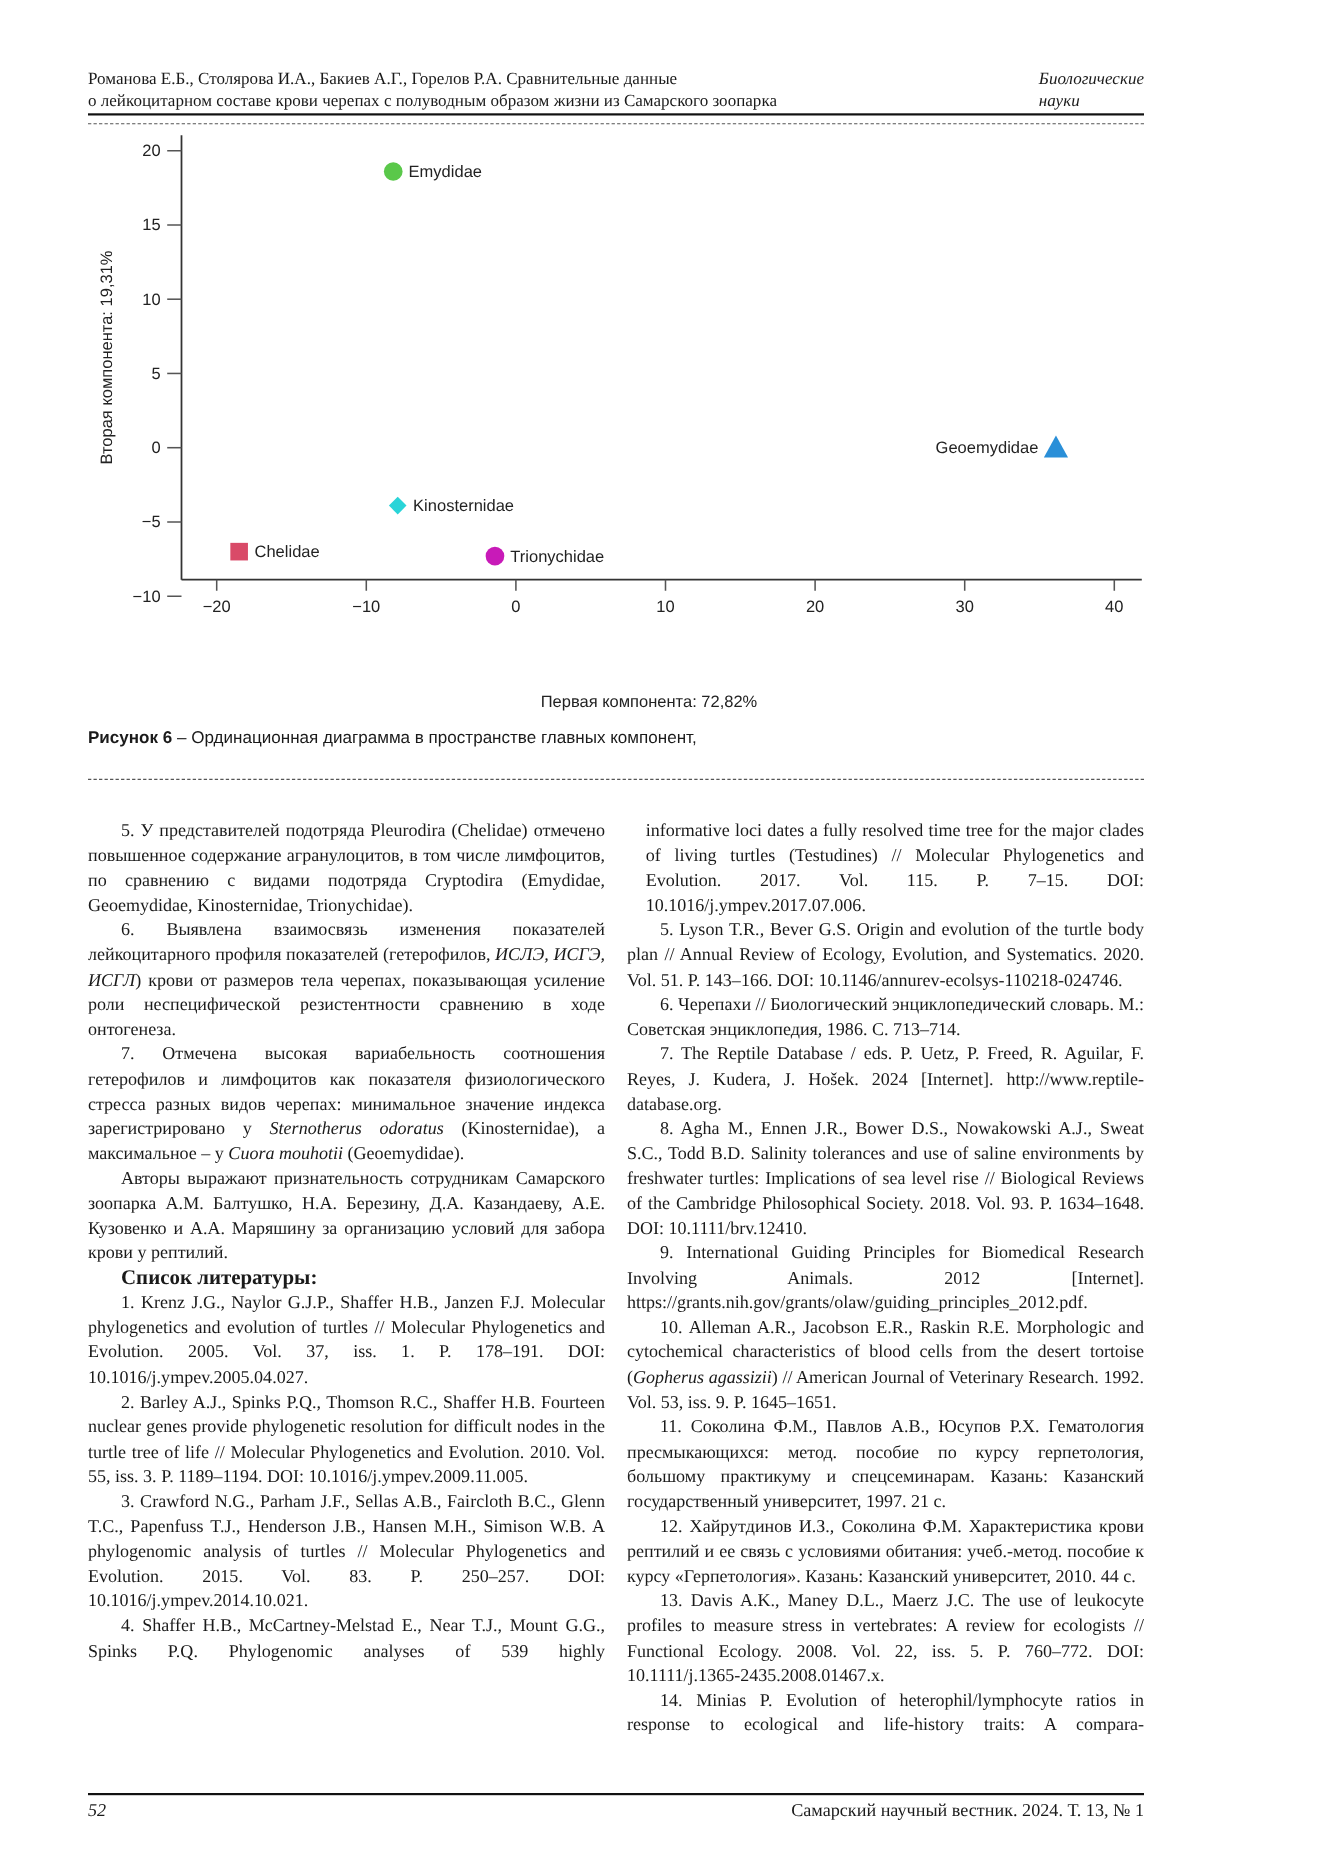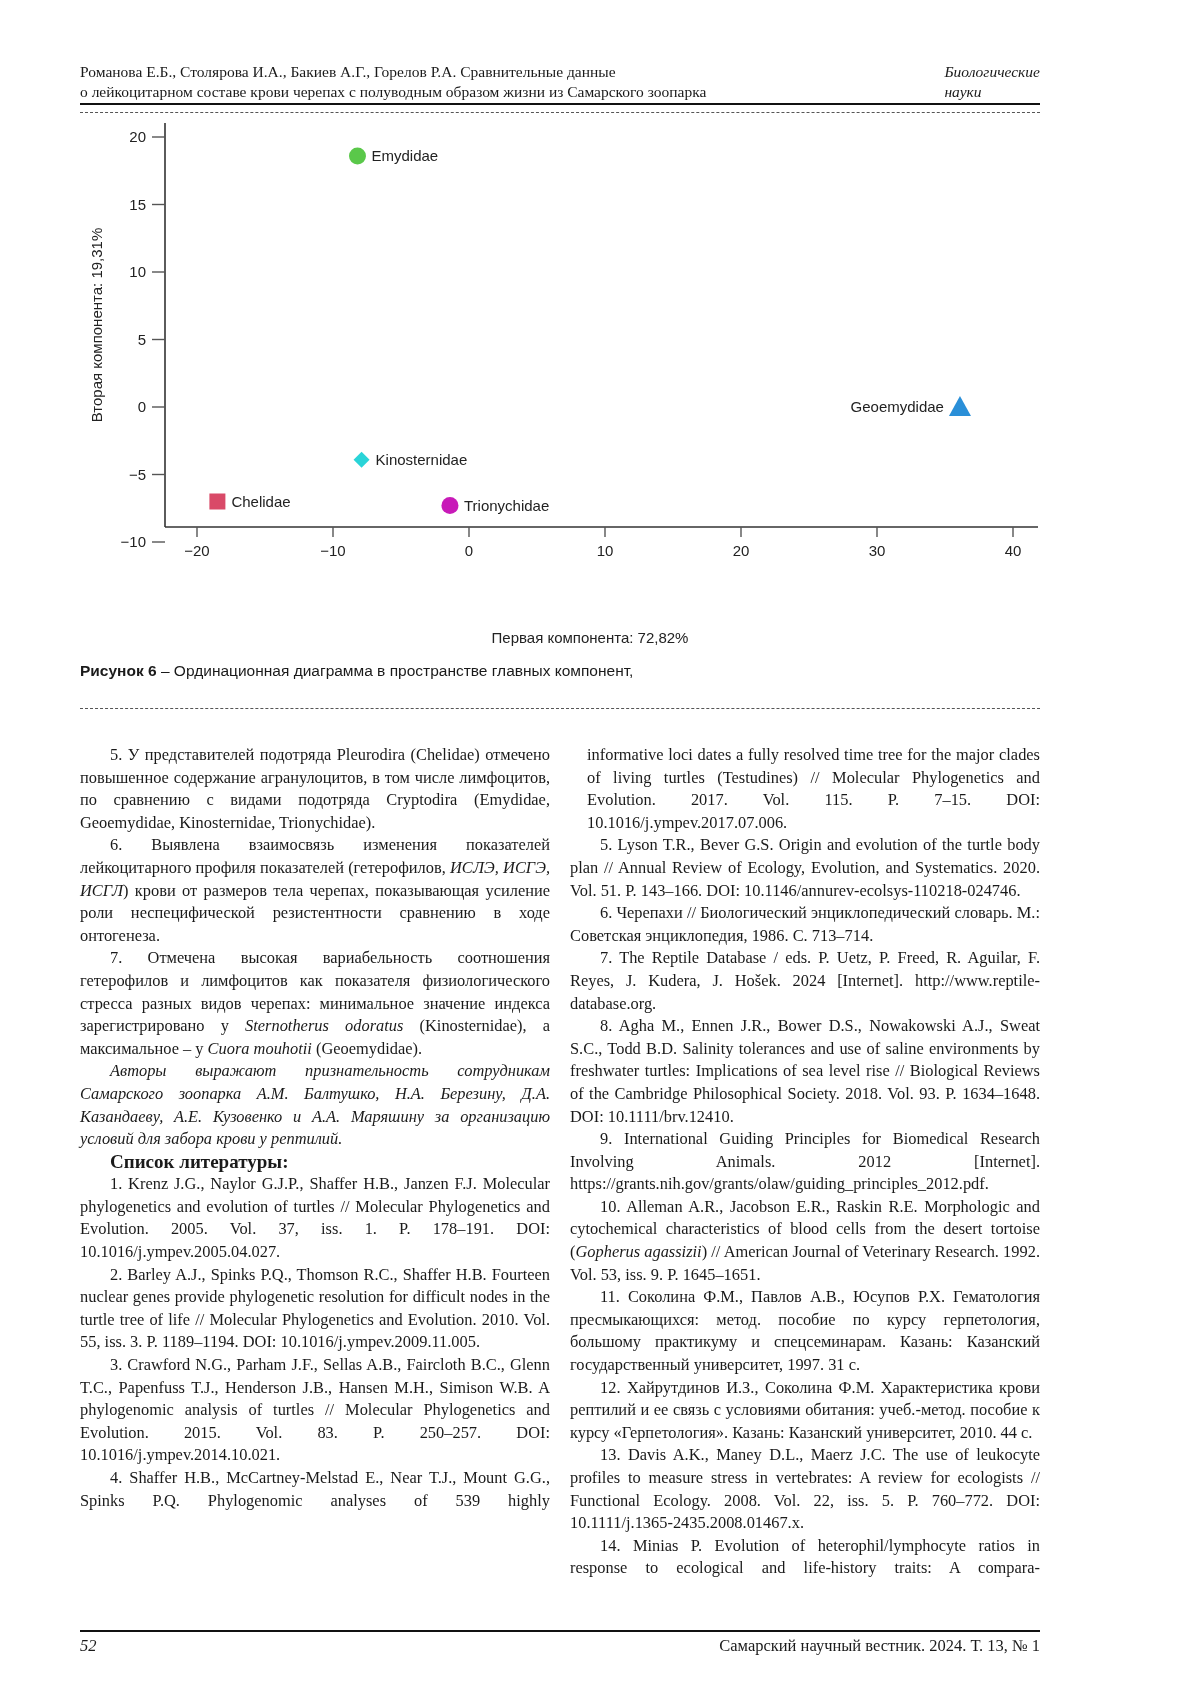--- a/index.html
+++ b/index.html
@@ -20,21 +20,21 @@
   .caption { position: absolute; left: 80px; top: 660px; width: 960px; text-align: left; font-size: 15.5px; line-height: 21px; }
   .caption b { font-weight: bold; }
 
   
   .col { position: absolute; top: 744px; width: 470px; font-size: 16.4px; line-height: 22.6px; text-align: justify; }
   .col.left { left: 80px; }
   .col.right { left: 570px; }
   .col p { margin: 0; text-indent: 30px; }
   .col p.noindent { text-indent: 0; margin-left: 17px; }
   .ack-title { text-align: center; font-style: italic; font-size: 15.5px; margin: 6px 0 2px 0; text-indent: 0 !important; }
-  .ack-body { font-style: italic; }
+  .ack-body { }
   .refs-title { font-weight: bold; font-size: 19px; margin: 14px 0 0 0; text-indent: 30px; }
 
   .foot-rule { position: absolute; left: 80px; top: 1630px; width: 960px; border-top: 2.5px solid #111; }
   .foot-left { position: absolute; left: 80px; top: 1636px; font-size: 16.5px; font-style: italic; }
   .foot-right { position: absolute; right: 160px; top: 1636px; font-size: 16.5px; }
 </style>
 </head>
 <body>
 
 <div class="run-head serif">
@@ -126,21 +126,21 @@
 </div>
 
 <div class="col right serif">
   <p class="noindent">informative loci dates a fully resolved time tree for the major clades of living turtles (Testudines) // Molecular Phylogenetics and Evolution. 2017. Vol. 115. P. 7–15. DOI: 10.1016/j.ympev.2017.07.006.</p>
   <p>5. Lyson T.R., Bever G.S. Origin and evolution of the turtle body plan // Annual Review of Ecology, Evolution, and Systematics. 2020. Vol. 51. P. 143–166. DOI: 10.1146/annurev-ecolsys-110218-024746.</p>
   <p>6. Черепахи // Биологический энциклопедический словарь. М.: Советская энциклопедия, 1986. С. 713–714.</p>
   <p>7. The Reptile Database / eds. P. Uetz, P. Freed, R. Aguilar, F. Reyes, J. Kudera, J. Hošek. 2024 [Internet]. http://www.reptile-database.org.</p>
   <p>8. Agha M., Ennen J.R., Bower D.S., Nowakowski A.J., Sweat S.C., Todd B.D. Salinity tolerances and use of saline environments by freshwater turtles: Implications of sea level rise // Biological Reviews of the Cambridge Philosophical Society. 2018. Vol. 93. P. 1634–1648. DOI: 10.1111/brv.12410.</p>
   <p>9. International Guiding Principles for Biomedical Research Involving Animals. 2012 [Internet]. https://grants.nih.gov/grants/olaw/guiding_principles_2012.pdf.</p>
   <p><span>10. Alleman A.R., Jacobson E.R., Raskin R.E. Morphologic and cytochemical characteristics of blood cells from the desert tortoise (</span><i>Gopherus agassizii</i><span>) // American Journal of Veterinary Research. 1992. Vol. 53, iss. 9. P. 1645–1651.</span></p>
-  <p>11. Соколина Ф.М., Павлов А.В., Юсупов Р.Х. Гематология пресмыкающихся: метод. пособие по курсу герпетология, большому практикуму и спецсеминарам. Казань: Казанский государственный университет, 1997. 31 с.</p>
+  <p>11. Соколина Ф.М., Павлов А.В., Юсупов Р.Х. Гематология пресмыкающихся: метод. пособие по курсу герпетология, большому практикуму и спецсеминарам. Казань: Казанский государственный университет, 1997. 21 с.</p>
   <p>12. Хайрутдинов И.З., Соколина Ф.М. Характеристика крови рептилий и ее связь с условиями обитания: учеб.-метод. пособие к курсу «Герпетология». Казань: Казанский университет, 2010. 44 с.</p>
   <p>13. Davis A.K., Maney D.L., Maerz J.C. The use of leukocyte profiles to measure stress in vertebrates: A review for ecologists // Functional Ecology. 2008. Vol. 22, iss. 5. P. 760–772. DOI: 10.1111/j.1365-2435.2008.01467.x.</p>
   <p style="text-align-last: justify;">14. Minias P. Evolution of heterophil/lymphocyte ratios in response to ecological and life-history traits: A compara-</p>
 </div>
 
 <div class="foot-rule"></div>
 <div class="foot-left serif">52</div>
 <div class="foot-right serif">Самарский научный вестник. 2024. Т. 13, № 1</div>
 
 </body></html>

